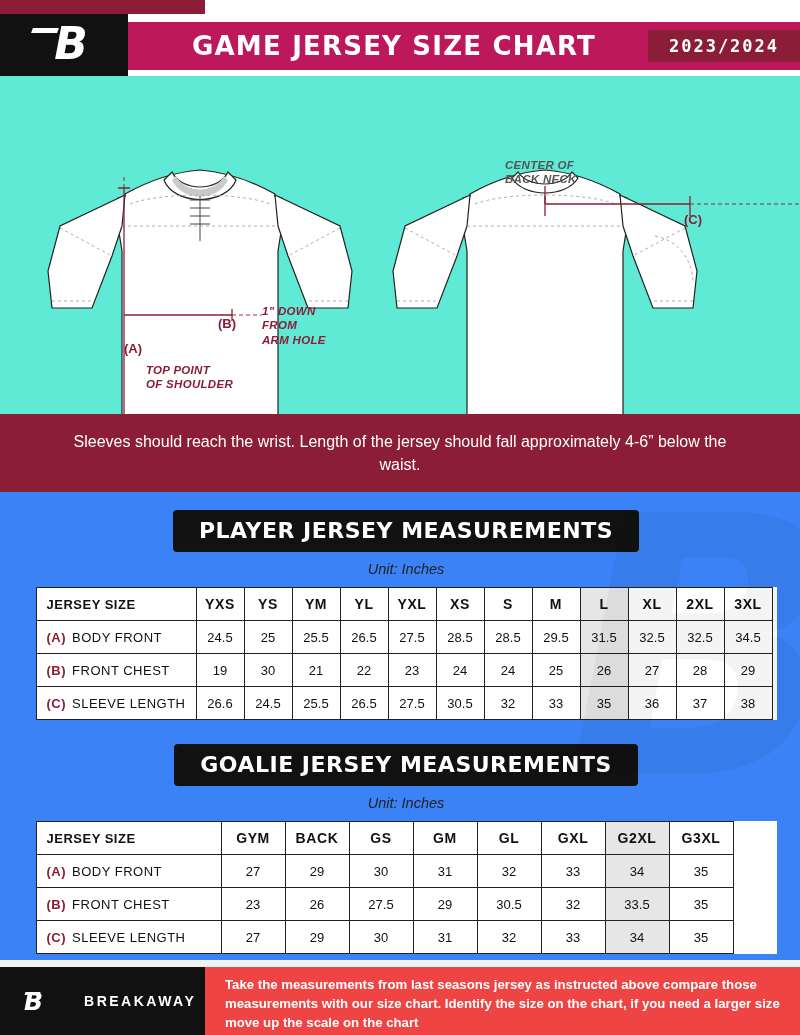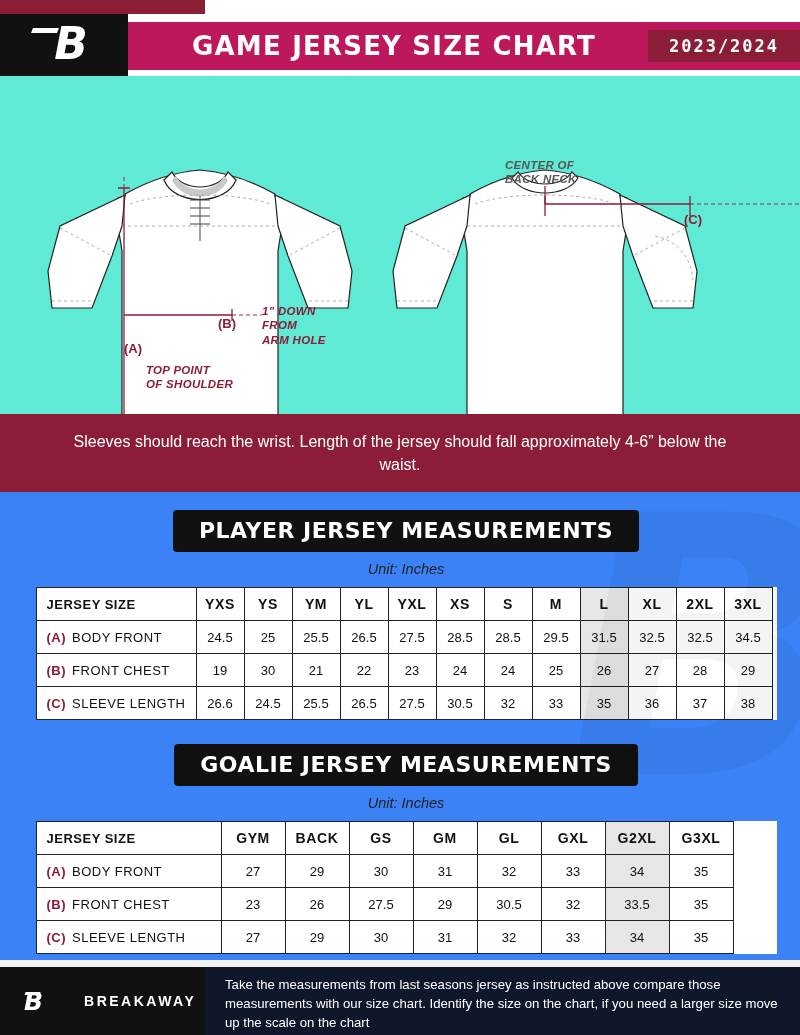--- a/index.html
+++ b/index.html
@@ -202,25 +202,26 @@
   }
   .footer-brand {
     color: #ffffff;
     font-size: 14px;
     font-weight: bold;
     letter-spacing: 2.5px;
     margin-left: 32px;
   }
   .footer-right {
     flex: 1;
-    background: #0f172a;
+    background: #ef4444;
     color: #ffffff;
     font-size: 13.2px;
     line-height: 1.45;
     padding: 8px 14px 12px 20px;
+    font-weight: bold;
   }
 
   
   .watermark {
     position: absolute;
     right: -40px; top: 470px;
     font-family: "DejaVu Sans", sans-serif;
     font-weight: bold;
     font-style: italic;
     font-size: 360px;

